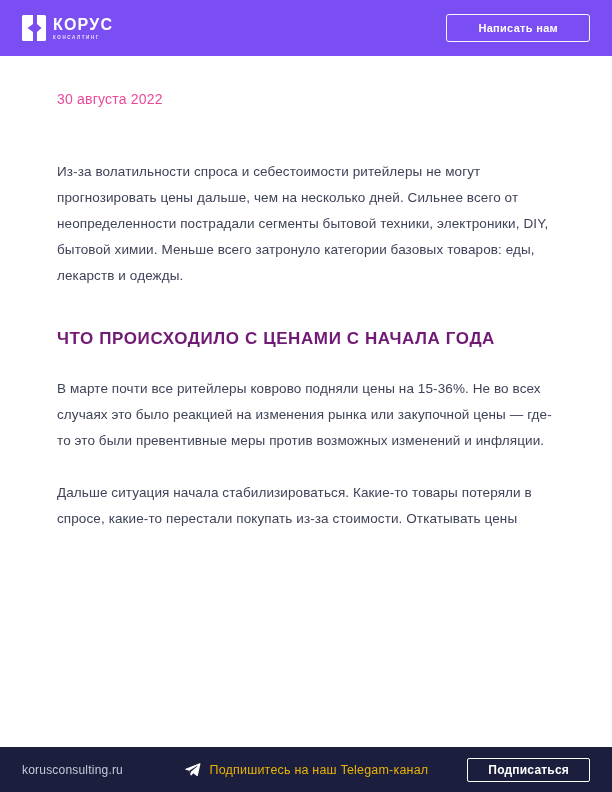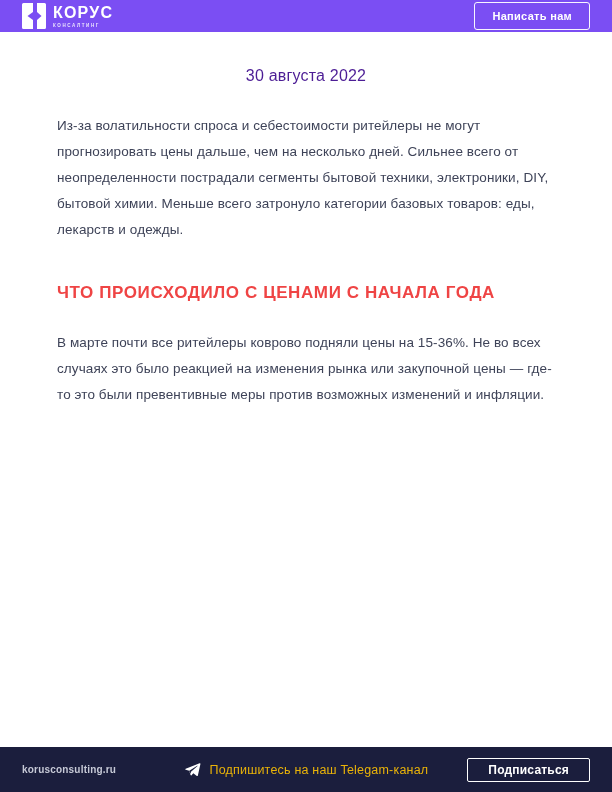--- a/index.html
+++ b/index.html
@@ -7,21 +7,21 @@
   body {
     font-family: "Liberation Sans", "DejaVu Sans", sans-serif;
     background: #ffffff;
     display: flex;
     flex-direction: column;
     overflow: hidden;
   }
 
   
   .site-header {
-    height: 32px;
+    height: 56px;
     background: #7b4ef3;
     display: flex;
     align-items: center;
     padding: 0 22px;
     flex: 0 0 auto;
   }
   .logo {
     display: flex;
     align-items: center;
     gap: 7px;
@@ -46,80 +46,78 @@
   .header-btn {
     margin-left: auto;
     background: transparent;
     border: 1px solid rgba(255,255,255,0.95);
     border-radius: 3px;
     color: #ffffff;
     font-family: inherit;
     font-size: 11px;
     font-weight: 600;
     letter-spacing: 0.3px;
-    padding: 7px 17px;
+    padding: 7px 31px;
     cursor: pointer;
   }
 
   
   .article {
     flex: 1 1 auto;
     padding: 35px 57px 0 57px;
     overflow: hidden;
   }
   .article-date {
-    font-size: 16px;
-    color: #4c1d95;
+    font-size: 14px;
+    color: #ec4899;
     letter-spacing: 0.2px;
-    text-align: center;
   }
   .article-title {
     margin-top: 24px;
     max-width: 430px;
     font-size: 24px;
     line-height: 38px;
     font-weight: 700;
     letter-spacing: 0.2px;
     color: #17181f;
   }
   .article p {
     margin-top: 26px;
     max-width: 498px;
     font-size: 13.5px;
     line-height: 26px;
     color: #3e4358;
     letter-spacing: 0.1px;
   }
-  .article p.lead-gap { margin-top: 28px; }
+  .article p.lead-gap { margin-top: 52px; }
   .section-heading {
     margin-top: 40px;
     font-size: 17px;
     font-weight: 700;
     letter-spacing: 0.6px;
-    color: #ef4444;
+    color: #701a75;
     text-transform: uppercase;
   }
   .section-heading + p { margin-top: 27px; }
 
   
   .site-footer {
     height: 45px;
     background: #1b1e3d;
     display: flex;
     align-items: center;
     padding: 0 22px;
     flex: 0 0 auto;
   }
   .footer-link {
     color: #c6c9d6;
-    font-size: 10px;
+    font-size: 12px;
     text-decoration: none;
     letter-spacing: 0.2px;
     cursor: pointer;
-    font-weight: bold;
   }
   .footer-tg {
     margin-left: auto;
     display: flex;
     align-items: center;
     gap: 9px;
   }
   .tg-icon { width: 17px; height: 17px; display: block; }
   .footer-tg-text {
     color: #eab308;
@@ -155,20 +153,21 @@
     </span>
   </div>
   <button class="header-btn">Написать нам</button>
 </header>
 
 <main class="article">
   <div class="article-date">30 августа 2022</div>
   <p class="lead-gap">Из-за волатильности спроса и себестоимости ритейлеры не могут прогнозировать цены дальше, чем на несколько дней. Сильнее всего от неопределенности пострадали сегменты бытовой техники, электроники, DIY, бытовой химии. Меньше всего затронуло категории базовых товаров: еды, лекарств и одежды.</p>
   <h2 class="section-heading">ЧТО ПРОИСХОДИЛО С ЦЕНАМИ С НАЧАЛА ГОДА</h2>
   <p>В марте почти все ритейлеры коврово подняли цены на 15-36%. Не во всех случаях это было реакцией на изменения рынка или закупочной цены — где-то это были превентивные меры против возможных изменений и инфляции.</p>
+  <p>Дальше ситуация начала стабилизироваться. Какие-то товары потеряли в спросе, какие-то перестали покупать из-за стоимости. Откатывать цены</p>
 </main>
 
 <footer class="site-footer">
   <a class="footer-link">korusconsulting.ru</a>
   <div class="footer-tg">
     <svg class="tg-icon" viewBox="0 0 24 24" xmlns="http://www.w3.org/2000/svg">
       <path d="M22 3.2 L2.4 11 c-.9.36-.88 1.1.05 1.37 l4.9 1.53 1.9 5.8 c.27.75.9.84 1.4.32 l2.5-2.55 4.95 3.65 c.7.4 1.3.15 1.48-.74 L23.2 4.4 c.23-1.05-.35-1.6-1.2-1.2 Z M7.5 13.6 L18.6 6.7 c.5-.3.95-.14.58.2 l-9.3 8.4 -.36 3.2 Z" fill="#ffffff"></path>
     </svg>
     <span class="footer-tg-text">Подпишитесь на наш Telegam-канал</span>
     <button class="footer-btn">Подписаться</button>

